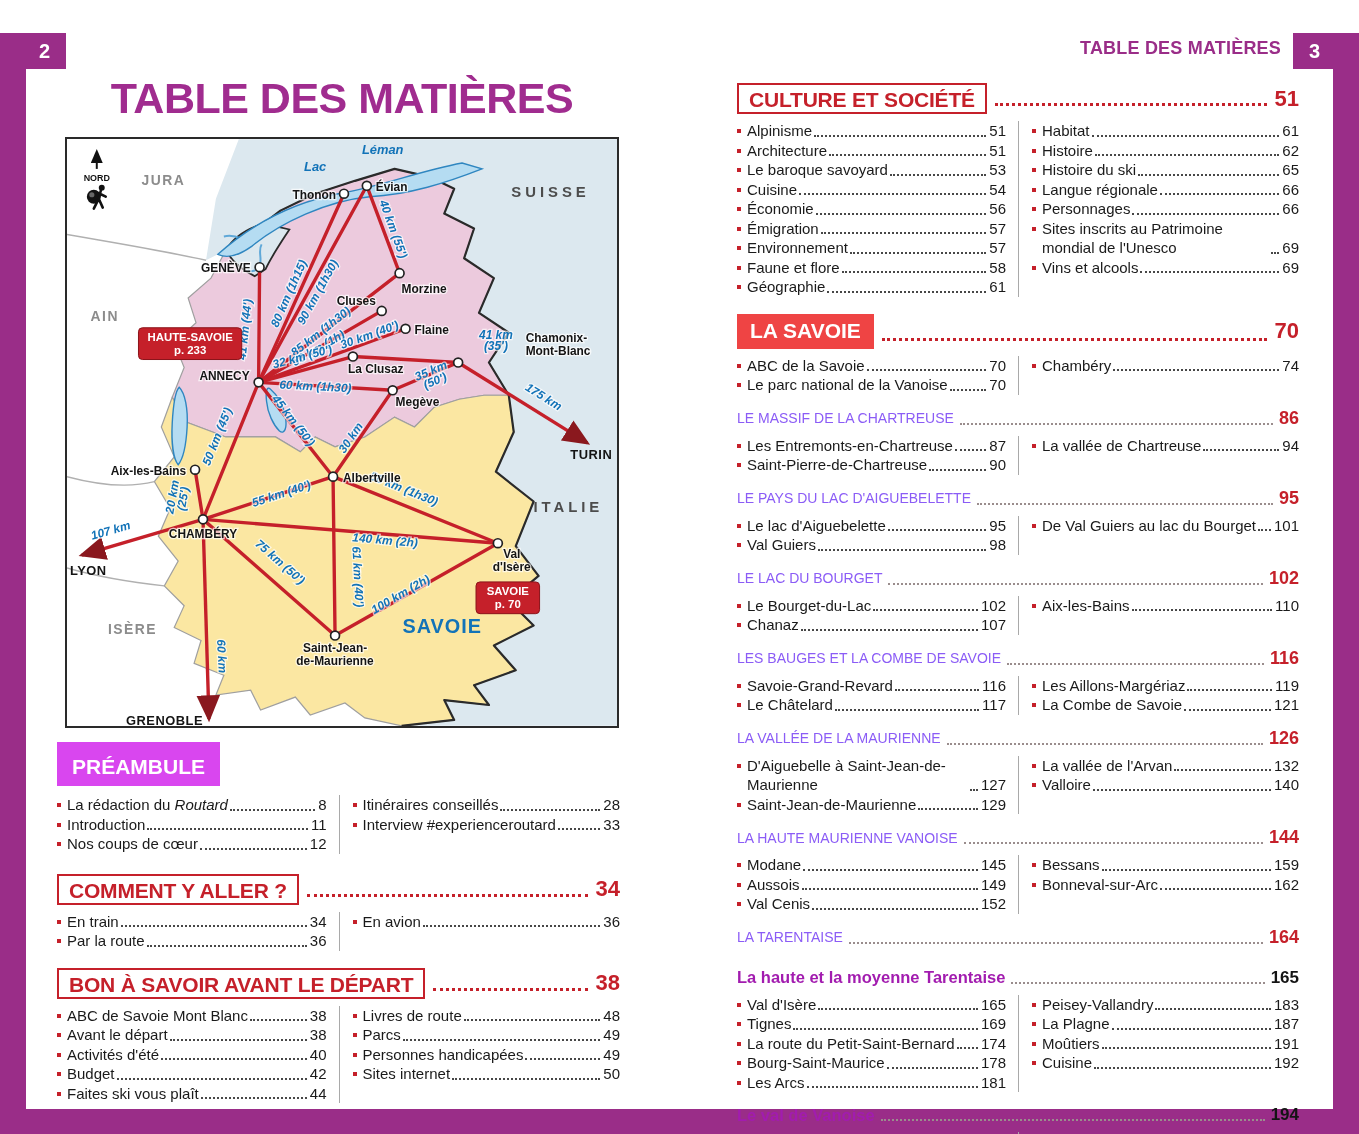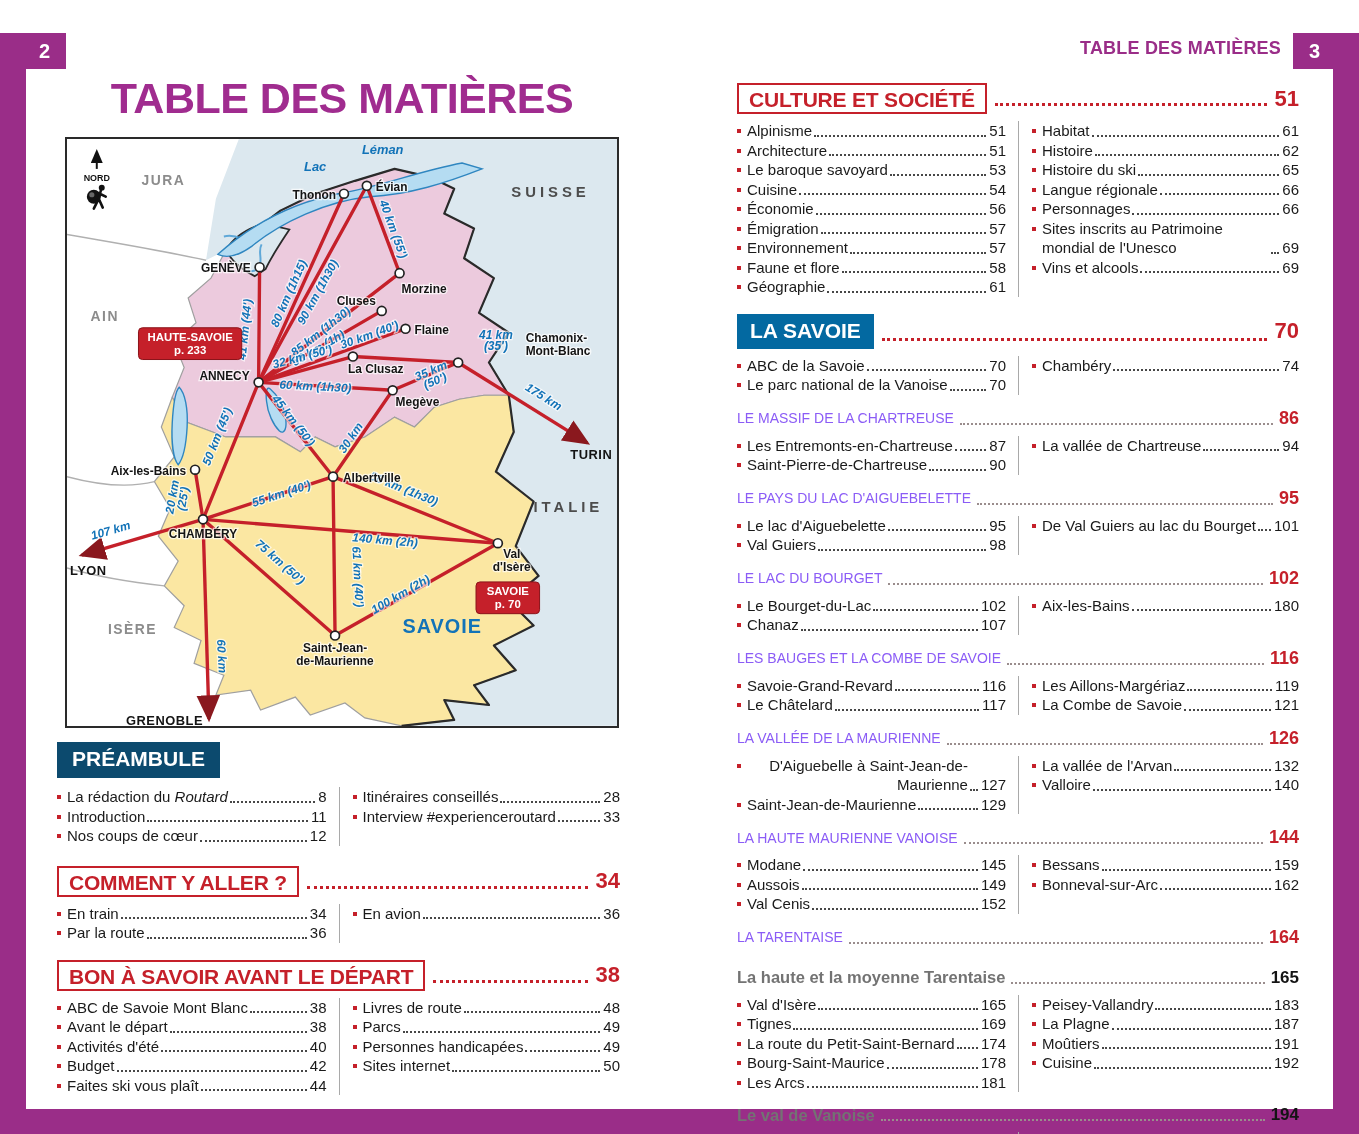--- a/index.html
+++ b/index.html
@@ -19,33 +19,33 @@
     box-sizing:border-box;background:#fff;}
   .map-frame svg{display:block;width:100%;height:100%;}
 
   .left-content{position:absolute;left:57px;top:742px;width:563px;}
   .right-content{position:absolute;left:737px;top:83px;width:562px;}
 
   .sec{margin-bottom:13px;}
   .sec-head{display:flex;align-items:center;}
   .h-box{border:2.5px solid #c5202a;color:#c5202a;font-size:21px;font-weight:bold;
     padding:3px 10px 0;white-space:nowrap;letter-spacing:-.2px;}
-  .h-fill{background:#0369a1;color:#fff;font-size:21px;font-weight:bold;padding:5px 13px 6px;white-space:nowrap;}
-  .h-purple{background:#0c4a6e;color:#fff;font-size:21px;font-weight:bold;padding:5px 15px 7px;white-space:nowrap;}
+  .h-fill{background:#ef4444;color:#fff;font-size:21px;font-weight:bold;padding:5px 13px 6px;white-space:nowrap;}
+  .h-purple{background:#d946ef;color:#fff;font-size:21px;font-weight:bold;padding:13px 15px 7px;white-space:nowrap;}
   .h-sub-red{color:#8b5cf6;font-size:14px;font-weight:normal;white-space:nowrap;}
-  .h-sub-black{color:#737373;font-size:16.5px;font-weight:bold;white-space:nowrap;}
+  .h-sub-black{color:#a21caf;font-size:16.5px;font-weight:bold;white-space:nowrap;}
   .lead-big{flex:1;border-bottom:3px dotted #c5202a;margin:0 8px 8px;align-self:flex-end;min-width:20px;}
   .lead-sub{flex:1;border-bottom:2.5px dotted #9a8d8d;margin:0 6px 4px;align-self:flex-end;min-width:20px;}
   .pg-big{color:#c5202a;font-size:22px;font-weight:bold;}
   .pg-sub-red{color:#c5202a;font-size:18px;font-weight:bold;}
   .pg-sub-black{color:#141414;font-size:17px;font-weight:bold;}
 
   .cols{display:flex;margin-top:7px;}
   .col{width:50%;box-sizing:border-box;}
-  .col.c0{padding-right:12px;text-align:right;}
+  .col.c0{padding-right:12px;}
   .col.c1{border-left:1.5px solid #a9a9a9;padding-left:13px;}
   .item{display:flex;align-items:flex-end;font-size:15px;line-height:19.5px;color:#1a1a1a;}
   .item .bu{width:4px;height:4px;background:#c5202a;flex:none;align-self:flex-start;margin:8px 6px 0 0;}
   .item .ld{flex:1;border-bottom:2px dotted #474747;margin:0 3px 4px 2px;min-width:8px;}
   .item .pg{white-space:nowrap;}
   .sec.purple .cols{margin-top:9px;}
   .sec.purple{margin-bottom:20px;}
   .sec.boxedsec{margin-bottom:17px;}
   .sec.empty{margin-bottom:20px;}
 
@@ -570,21 +570,21 @@
             <span class="t">Chanaz</span>
             <span class="ld"></span>
             <span class="pg">107</span>
           </div>
         </div>
         <div class="col c1">
           <div class="item">
             <span class="bu"></span>
             <span class="t">Aix-les-Bains</span>
             <span class="ld"></span>
-            <span class="pg">180</span>
+            <span class="pg">110</span>
           </div>
         </div>
       </div>
     </div>
     <div class="sec sub-red">
       <div class="sec-head">
         <span class="h-sub-red">LES BAUGES ET LA COMBE DE SAVOIE</span>
         <span class="lead-sub"></span>
         <span class="pg-sub-red">116</span>
       </div>

